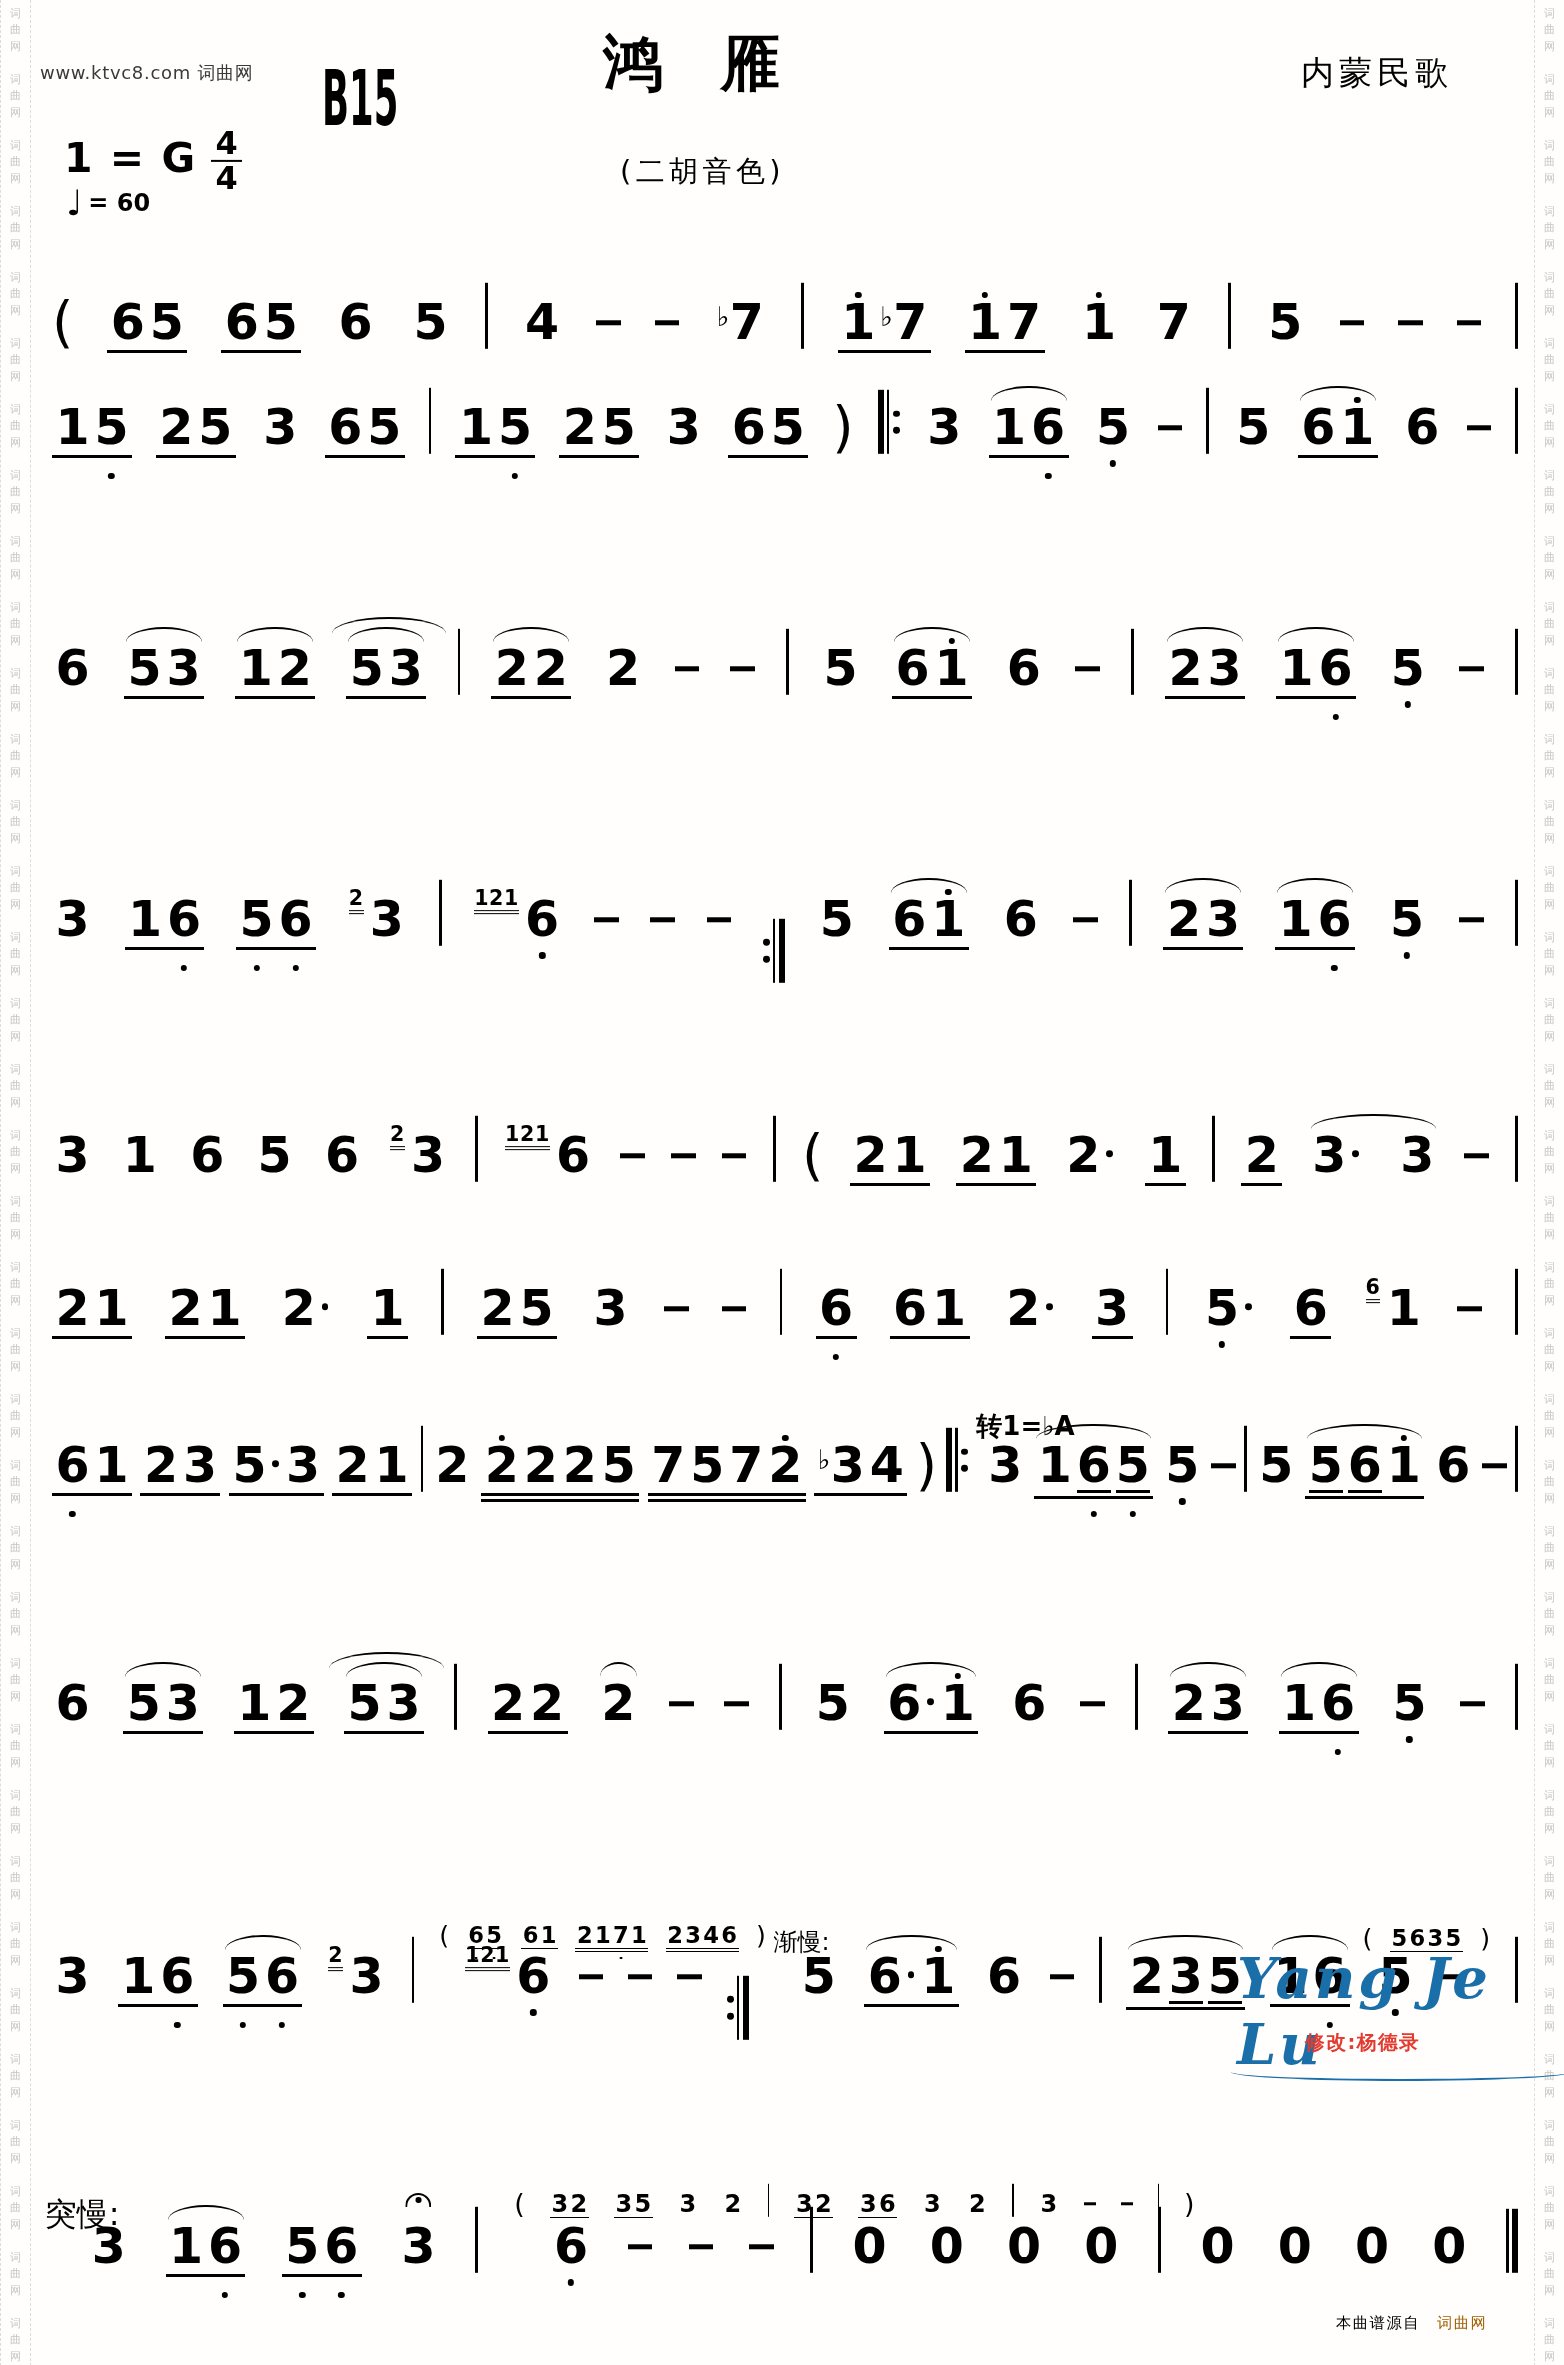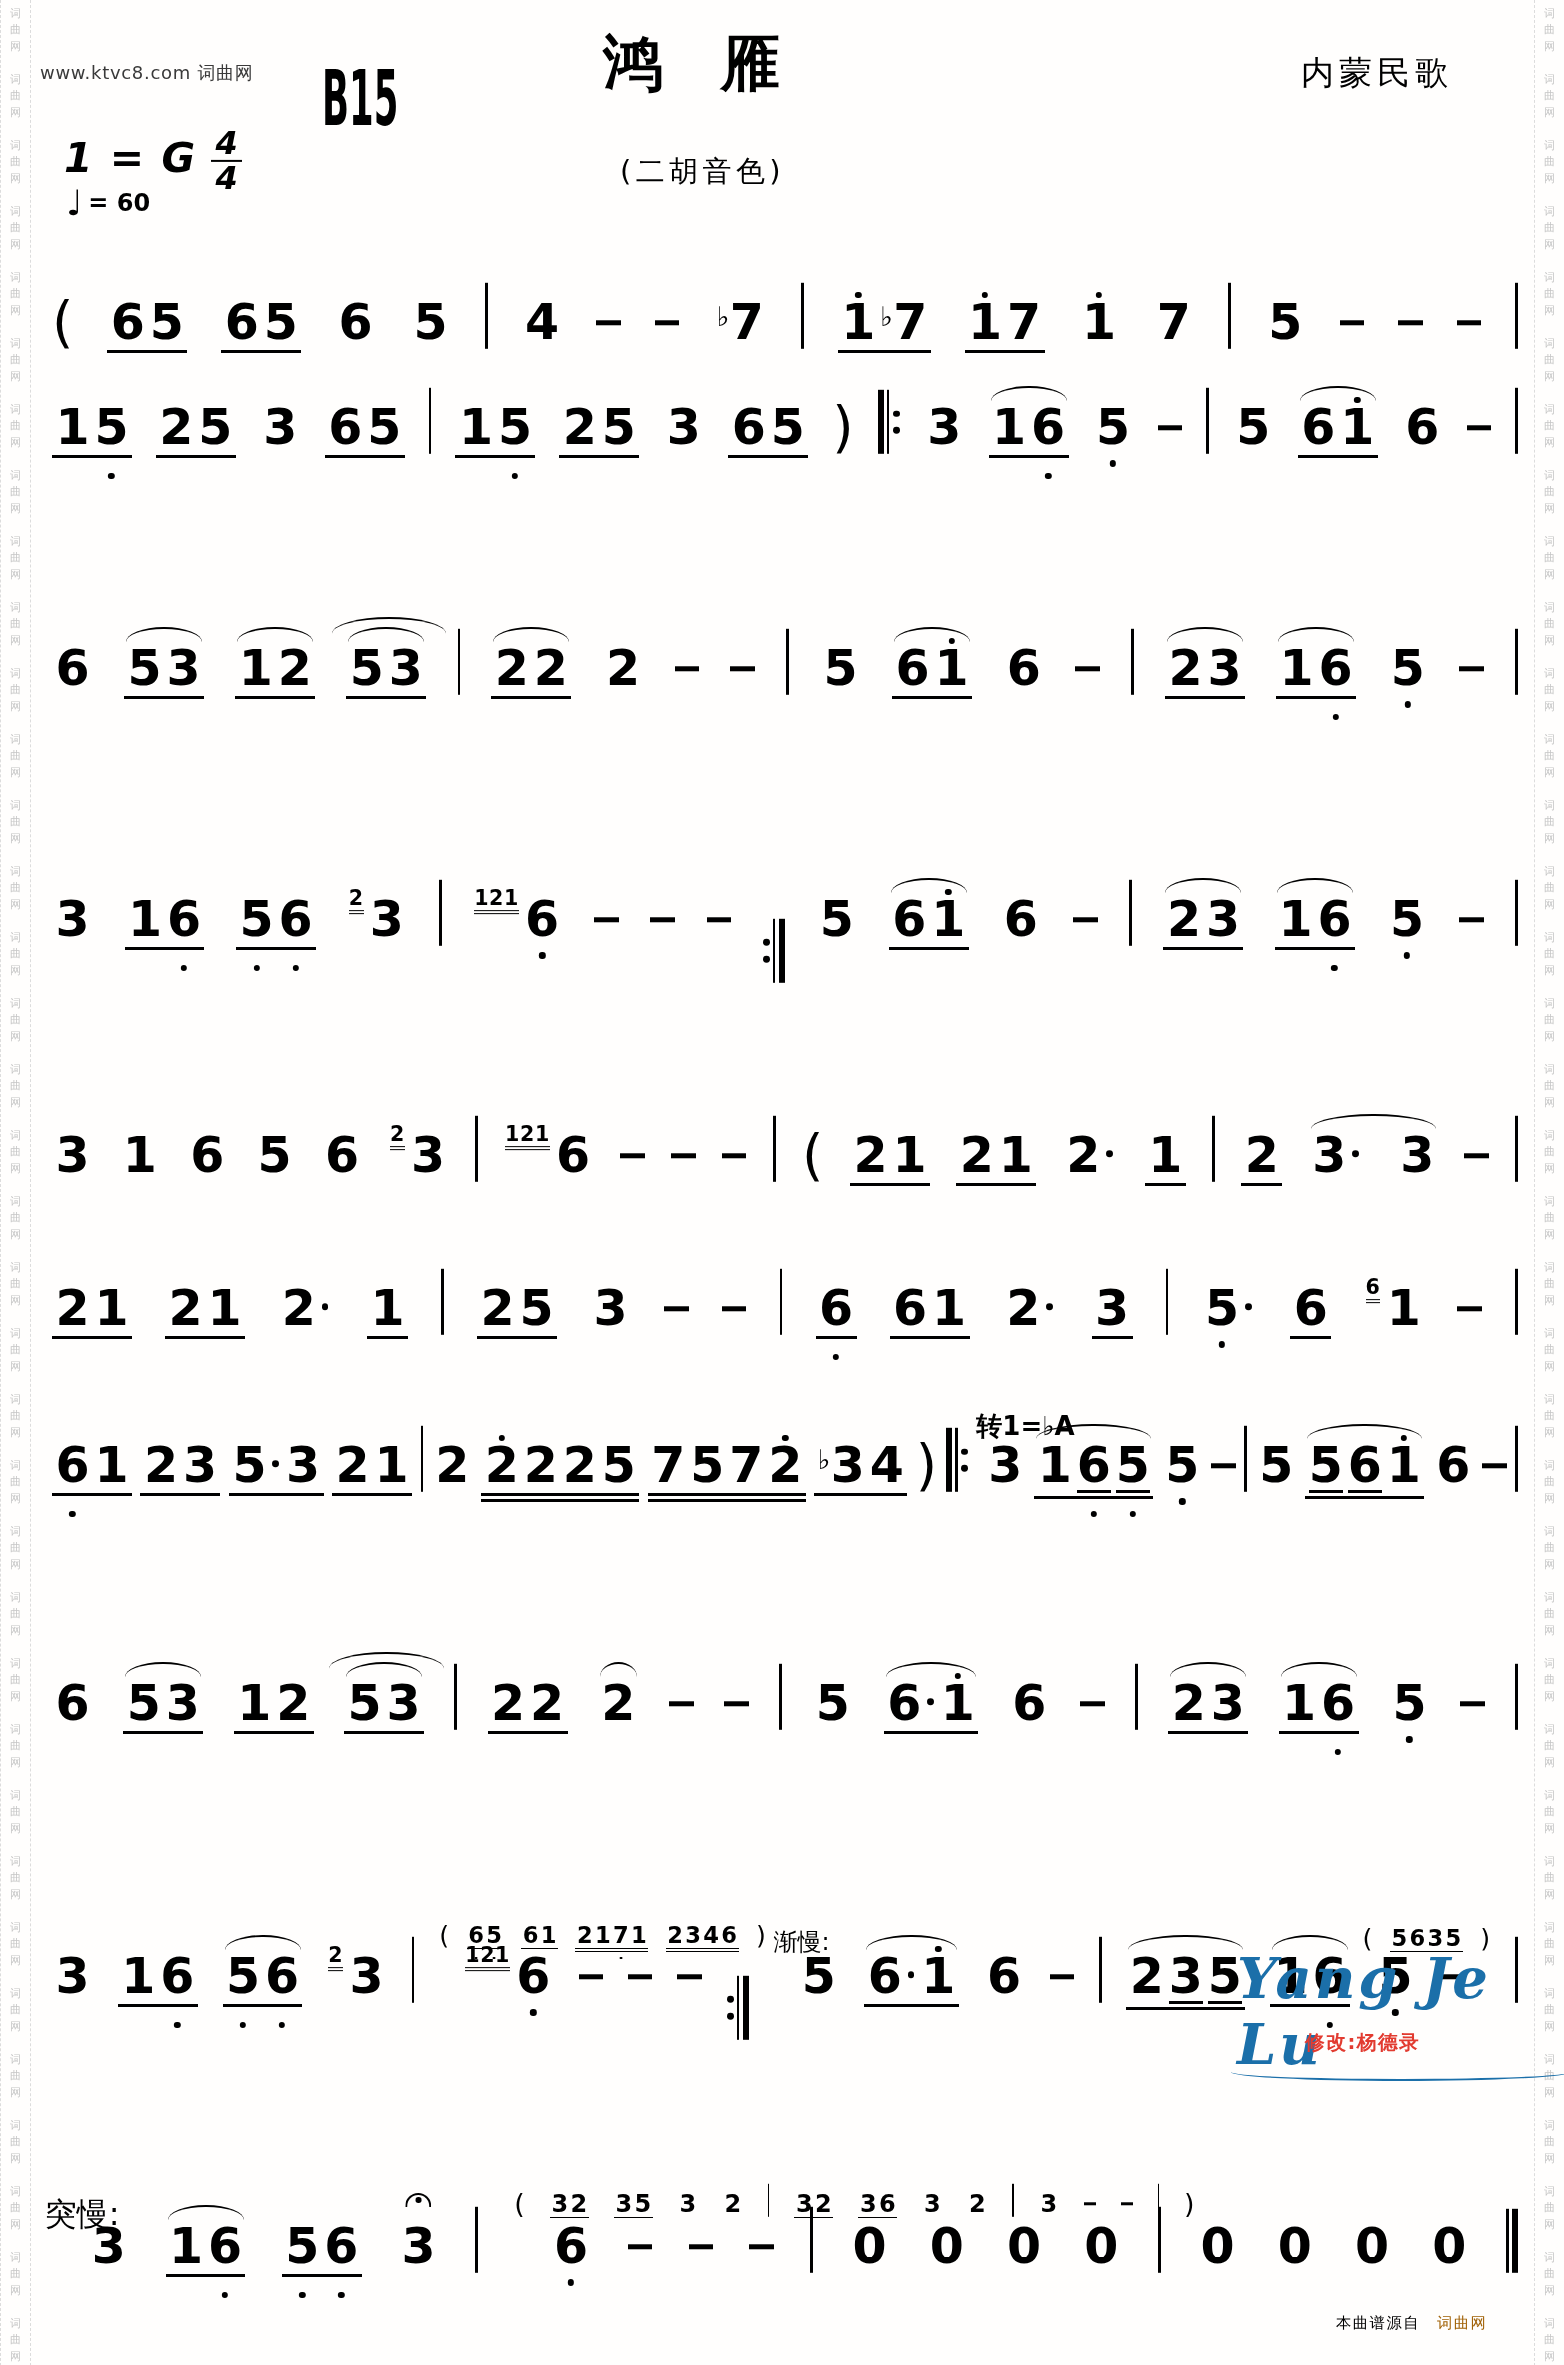--- a/index.html
+++ b/index.html
@@ -14,21 +14,21 @@
   .strip.right{right:0;}
 
   
   .watermark{position:absolute;left:40px;top:61px;font-size:18px;color:#3a3a3a;letter-spacing:0.7px;}
   .catalog{position:absolute;left:322px;top:60px;font-size:77px;font-weight:bold;
            transform:scaleX(0.46);transform-origin:left top;line-height:1;}
   .title{position:absolute;left:603px;top:35px;font-size:60px;font-weight:bold;
          font-family:Liberation Mono, monospace;letter-spacing:57px;line-height:1.1;white-space:nowrap;}
   .subtitle{position:absolute;left:620px;top:152px;font-size:29px;letter-spacing:4.4px;}
   .credit{position:absolute;left:1301px;top:51px;font-size:33px;letter-spacing:5.1px;}
-  .keysig{position:absolute;left:64px;top:124px;display:flex;align-items:center;gap:14.6px;font-style:italic;}
+  .keysig{position:absolute;left:64px;top:124px;display:flex;align-items:center;gap:14.6px;}
   .keysig .k{font-size:41px;font-weight:bold;letter-spacing:1.5px;}
   .ts{display:inline-flex;flex-direction:column;align-items:center;transform:translateY(2.9px);}
   .ts .tsn{font-size:32px;font-weight:bold;line-height:1.02;padding:0 4.4px;}
   .ts .tsn.topn{border-bottom:2.9px solid #000;}
   .tempo{position:absolute;left:66px;top:183px;display:flex;align-items:center;gap:5.8px;}
   .tempo .g{font-size:35px;}
   .tempo .v{font-size:24px;font-weight:bold;}
 
   
   .mrow{position:absolute;left:52px;right:47px;display:flex;justify-content:space-between;

